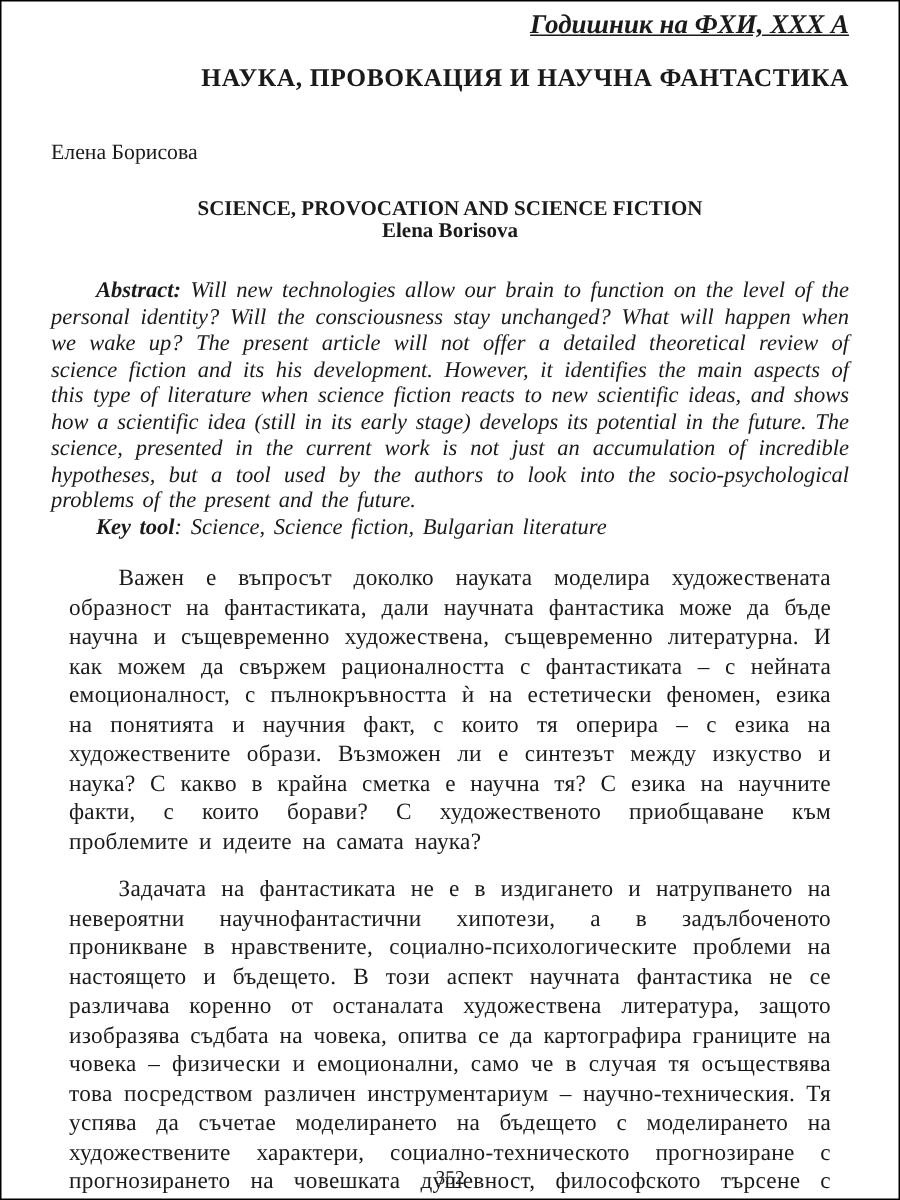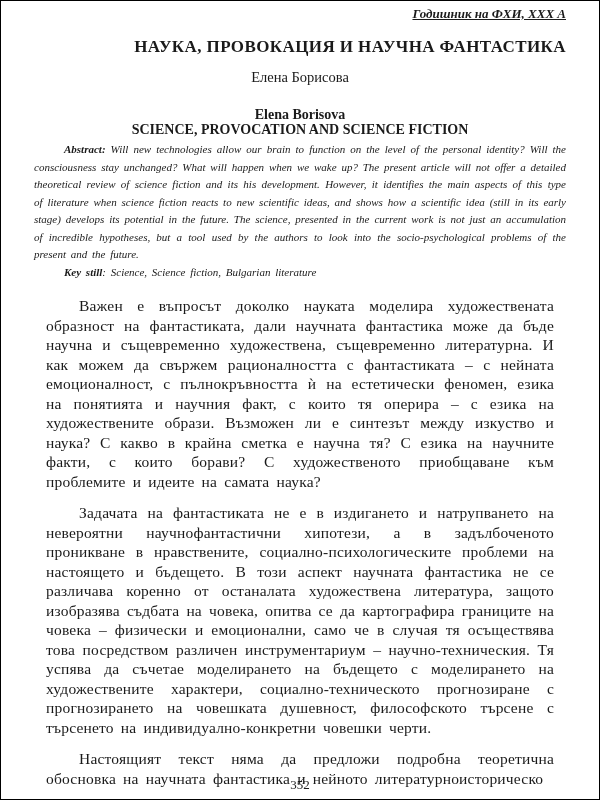--- a/index.html
+++ b/index.html
@@ -14,50 +14,50 @@
     box-sizing: border-box;
     border: 1px solid #000000;
     background: #ffffff;
     color: #1a1a1a;
     font-family: "Liberation Serif", "DejaVu Serif", serif;
     padding: 3px 33px 0 33px;
     overflow: hidden;
   }
   .journal-header {
     text-align: right;
-    font-size: 13px;
+    font-size: 18px;
     font-weight: bold;
     font-style: italic;
     margin-top: 2px;
   }
   .journal-header .hdr-inner {
     text-decoration: underline;
   }
   .title-bg {
     text-align: right;
     font-size: 17px;
     font-weight: bold;
     letter-spacing: 0.4px;
     margin-top: 15px;
   }
   .author-bg {
-    text-align: center;
+    text-align: left;
     font-size: 14.5px;
-    margin-top: 12px;
+    margin-top: 32px;
   }
   .title-en-block {
     text-align: center;
     font-size: 14px;
     font-weight: bold;
     line-height: 14.5px;
     margin-top: 22px;
   }
   .abstract-block {
-    margin-top: 4px;
-    font-size: 11px;
+    margin-top: 24px;
+    font-size: 15px;
     font-style: italic;
     line-height: 17.5px;
     text-align: justify;
     word-spacing: 2px;
   }
   .abstract-para {
     margin: 0;
     text-indent: 30px;
   }
   .keywords-para {
@@ -95,27 +95,27 @@
 
   <div class="journal-header">
     <span class="hdr-inner">Годишник на ФХИ, XXX А</span>
   </div>
 
   <div class="title-bg">НАУКА, ПРОВОКАЦИЯ И НАУЧНА ФАНТАСТИКА</div>
 
   <div class="author-bg">Елена Борисова</div>
 
   <div class="title-en-block">
+    <div>SCIENCE, PROVOCATION AND SCIENCE FICTION</div>
     <div>Elena Borisova</div>
-    <div>SCIENCE, PROVOCATION AND SCIENCE FICTION</div>
   </div>
 
   <div class="abstract-block">
     <p class="abstract-para"><span class="bold-label">Abstract:</span><span> Will new technologies allow our brain to function on the level of the personal identity? Will the consciousness stay unchanged? What will happen when we wake up? The present article will not offer a detailed theoretical review of science fiction and its his development. However, it identifies the main aspects of this type of literature when science fiction reacts to new scientific ideas, and shows how a scientific idea (still in its early stage) develops its potential in the future. The science, presented in the current work is not just an accumulation of incredible hypotheses, but a tool used by the authors to look into the socio-psychological problems of the present and the future.</span></p>
-    <p class="keywords-para"><span class="bold-label">Key still</span><span>: Science, Science fiction, Bulgarian literature</span></p>
+    <p class="keywords-para"><span class="bold-label">Key tool</span><span>: Science, Science fiction, Bulgarian literature</span></p>
   </div>
 
   <div class="body-block">
     <p class="body-para">Важен е въпросът доколко науката моделира художествената образност на фантастиката, дали научната фантастика може да бъде научна и същевременно художествена, същевременно литературна. И как можем да свържем рационалността с фантастиката – с нейната емоционалност, с пълнокръвността ѝ на естетически феномен, езика на понятията и научния факт, с които тя оперира – с езика на художествените образи. Възможен ли е синтезът между изкуство и наука? С какво в крайна сметка е научна тя? С езика на научните факти, с които борави? С художественото приобщаване към проблемите и идеите на самата наука?</p>
     <p class="body-para">Задачата на фантастиката не е в издигането и натрупването на невероятни научнофантастични хипотези, а в задълбоченото проникване в нравствените, социално-психологическите проблеми на настоящето и бъдещето. В този аспект научната фантастика не се различава коренно от останалата художествена литература, защото изобразява съдбата на човека, опитва се да картографира границите на човека – физически и емоционални, само че в случая тя осъществява това посредством различен инструментариум – научно-техническия. Тя успява да съчетае моделирането на бъдещето с моделирането на художествените характери, социално-техническото прогнозиране с прогнозирането на човешката душевност, философското търсене с търсенето на индивидуално-конкретни човешки черти.</p>
     <p class="body-para">Настоящият текст няма да предложи подробна теоретична обосновка на научната фантастика и нейното литературноисторическо</p>
   </div>
 
   <div class="page-number">352</div>
 

